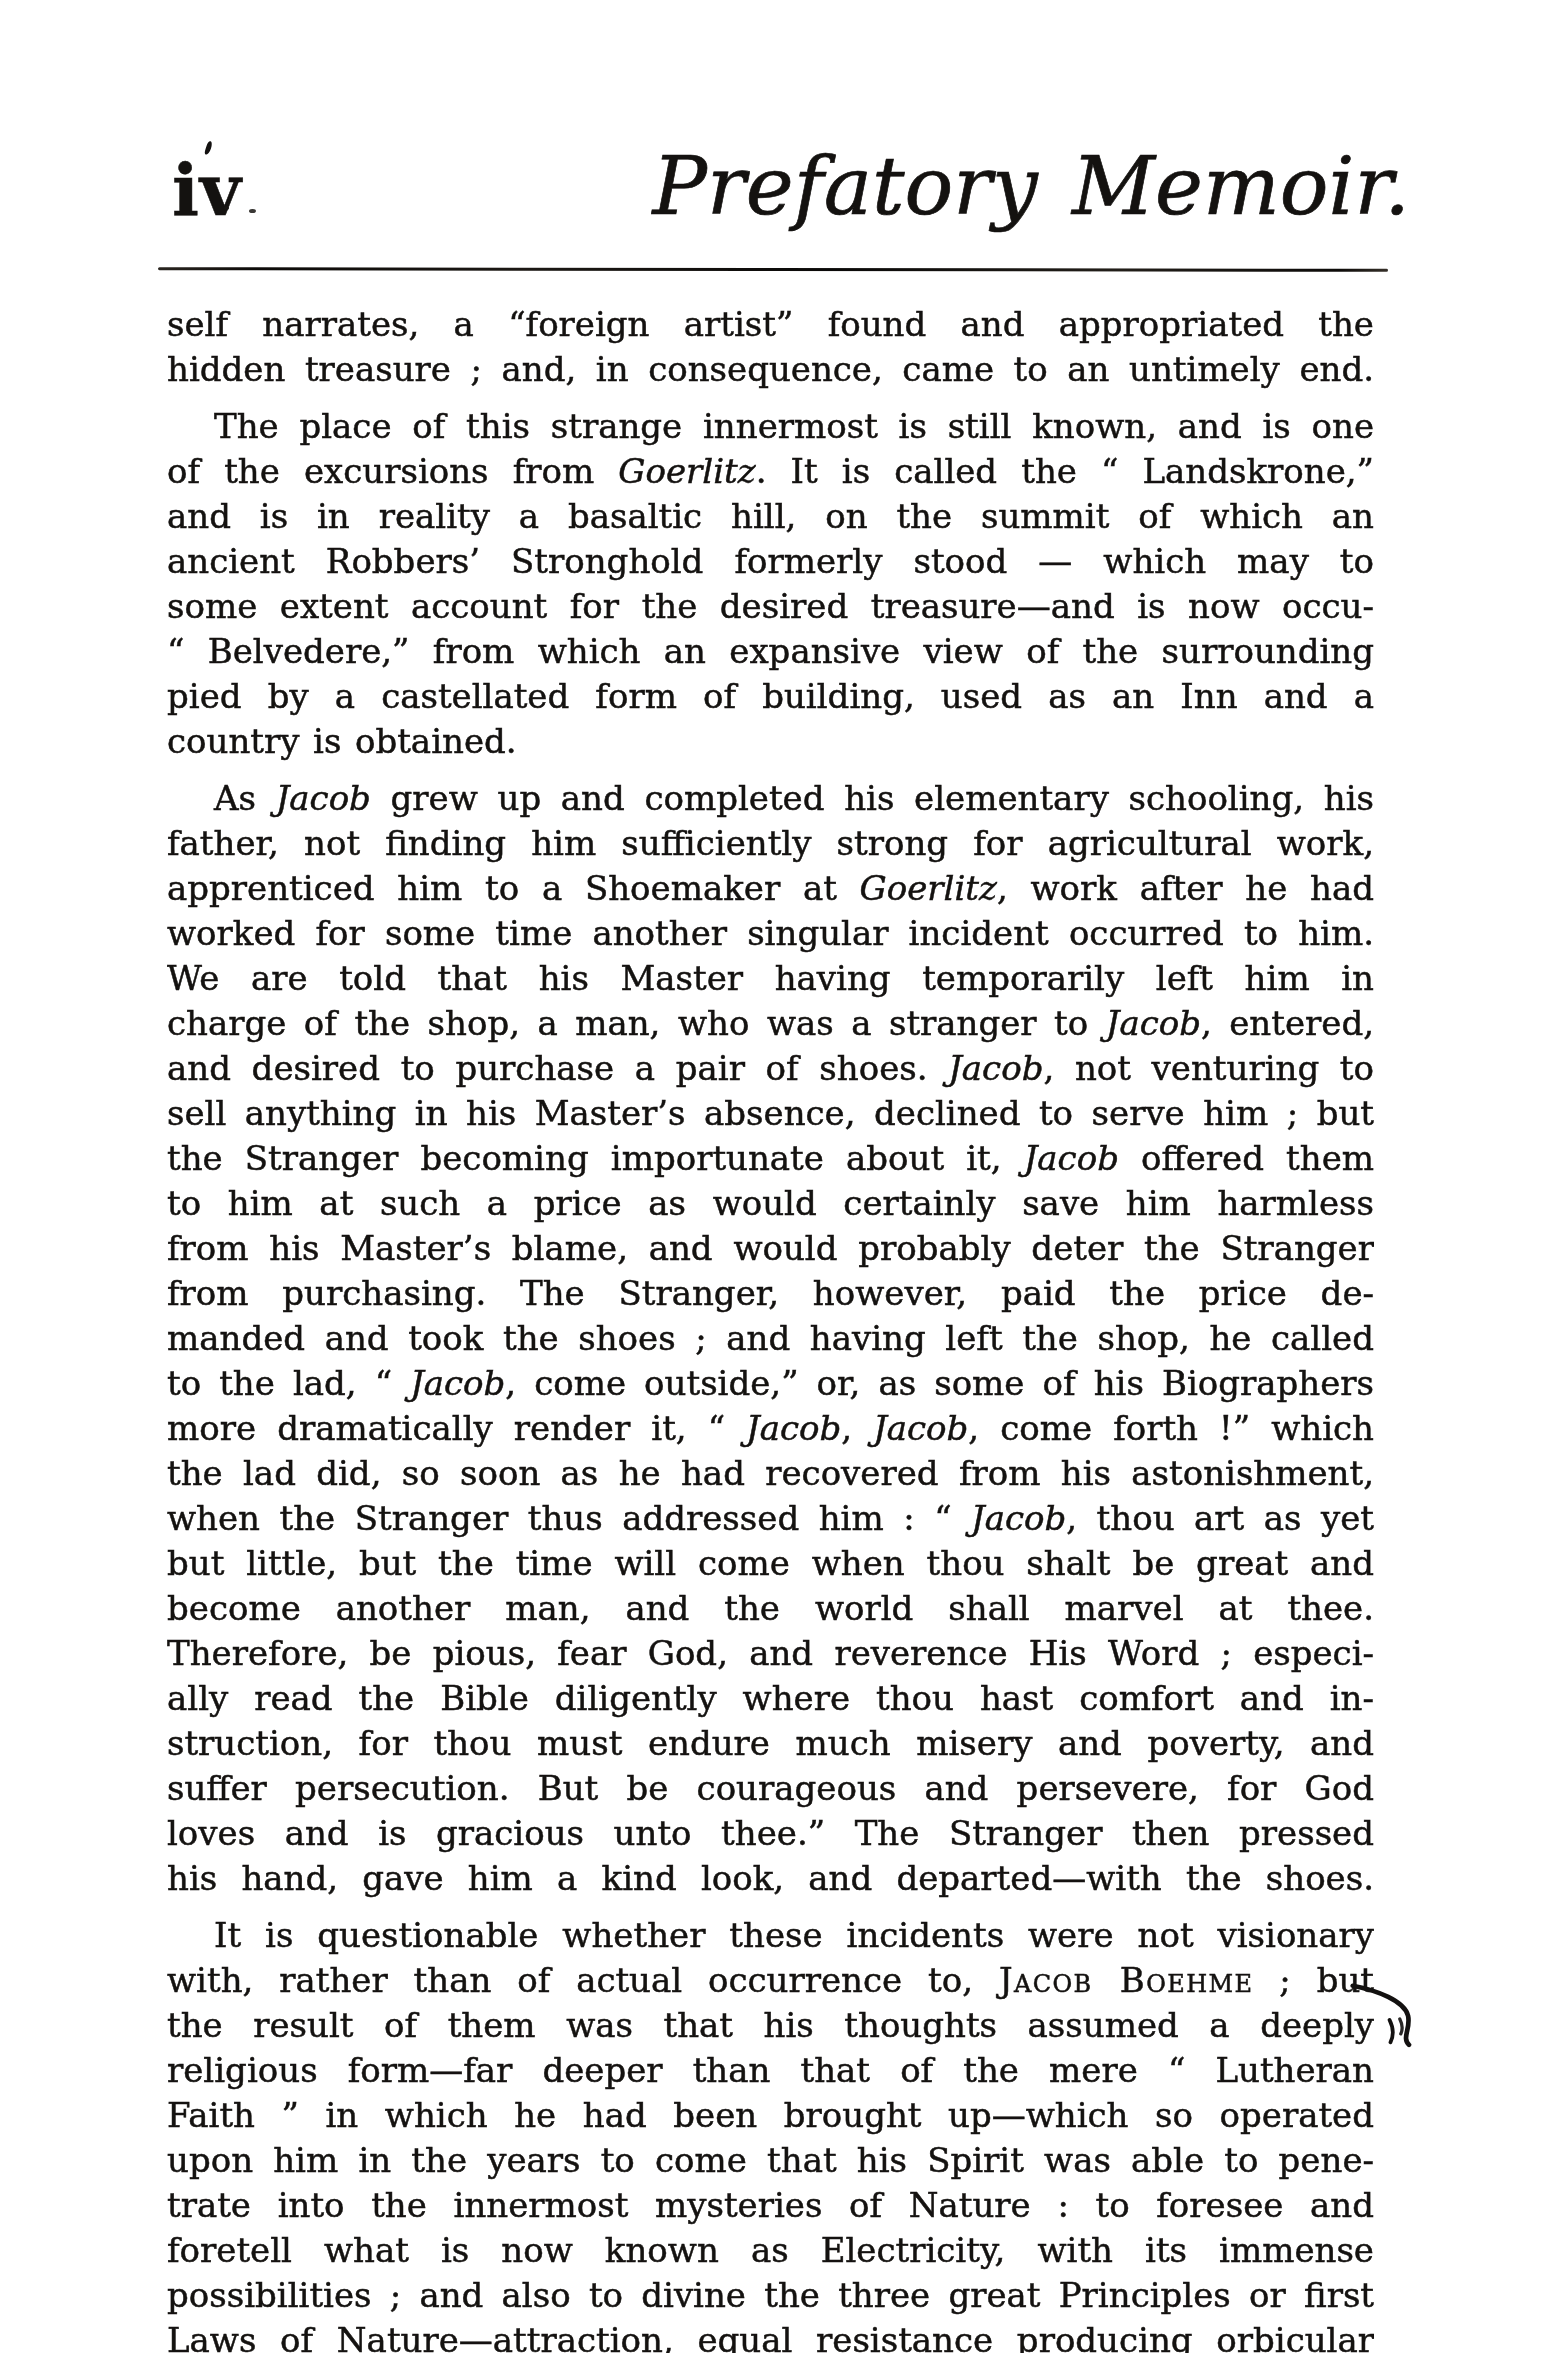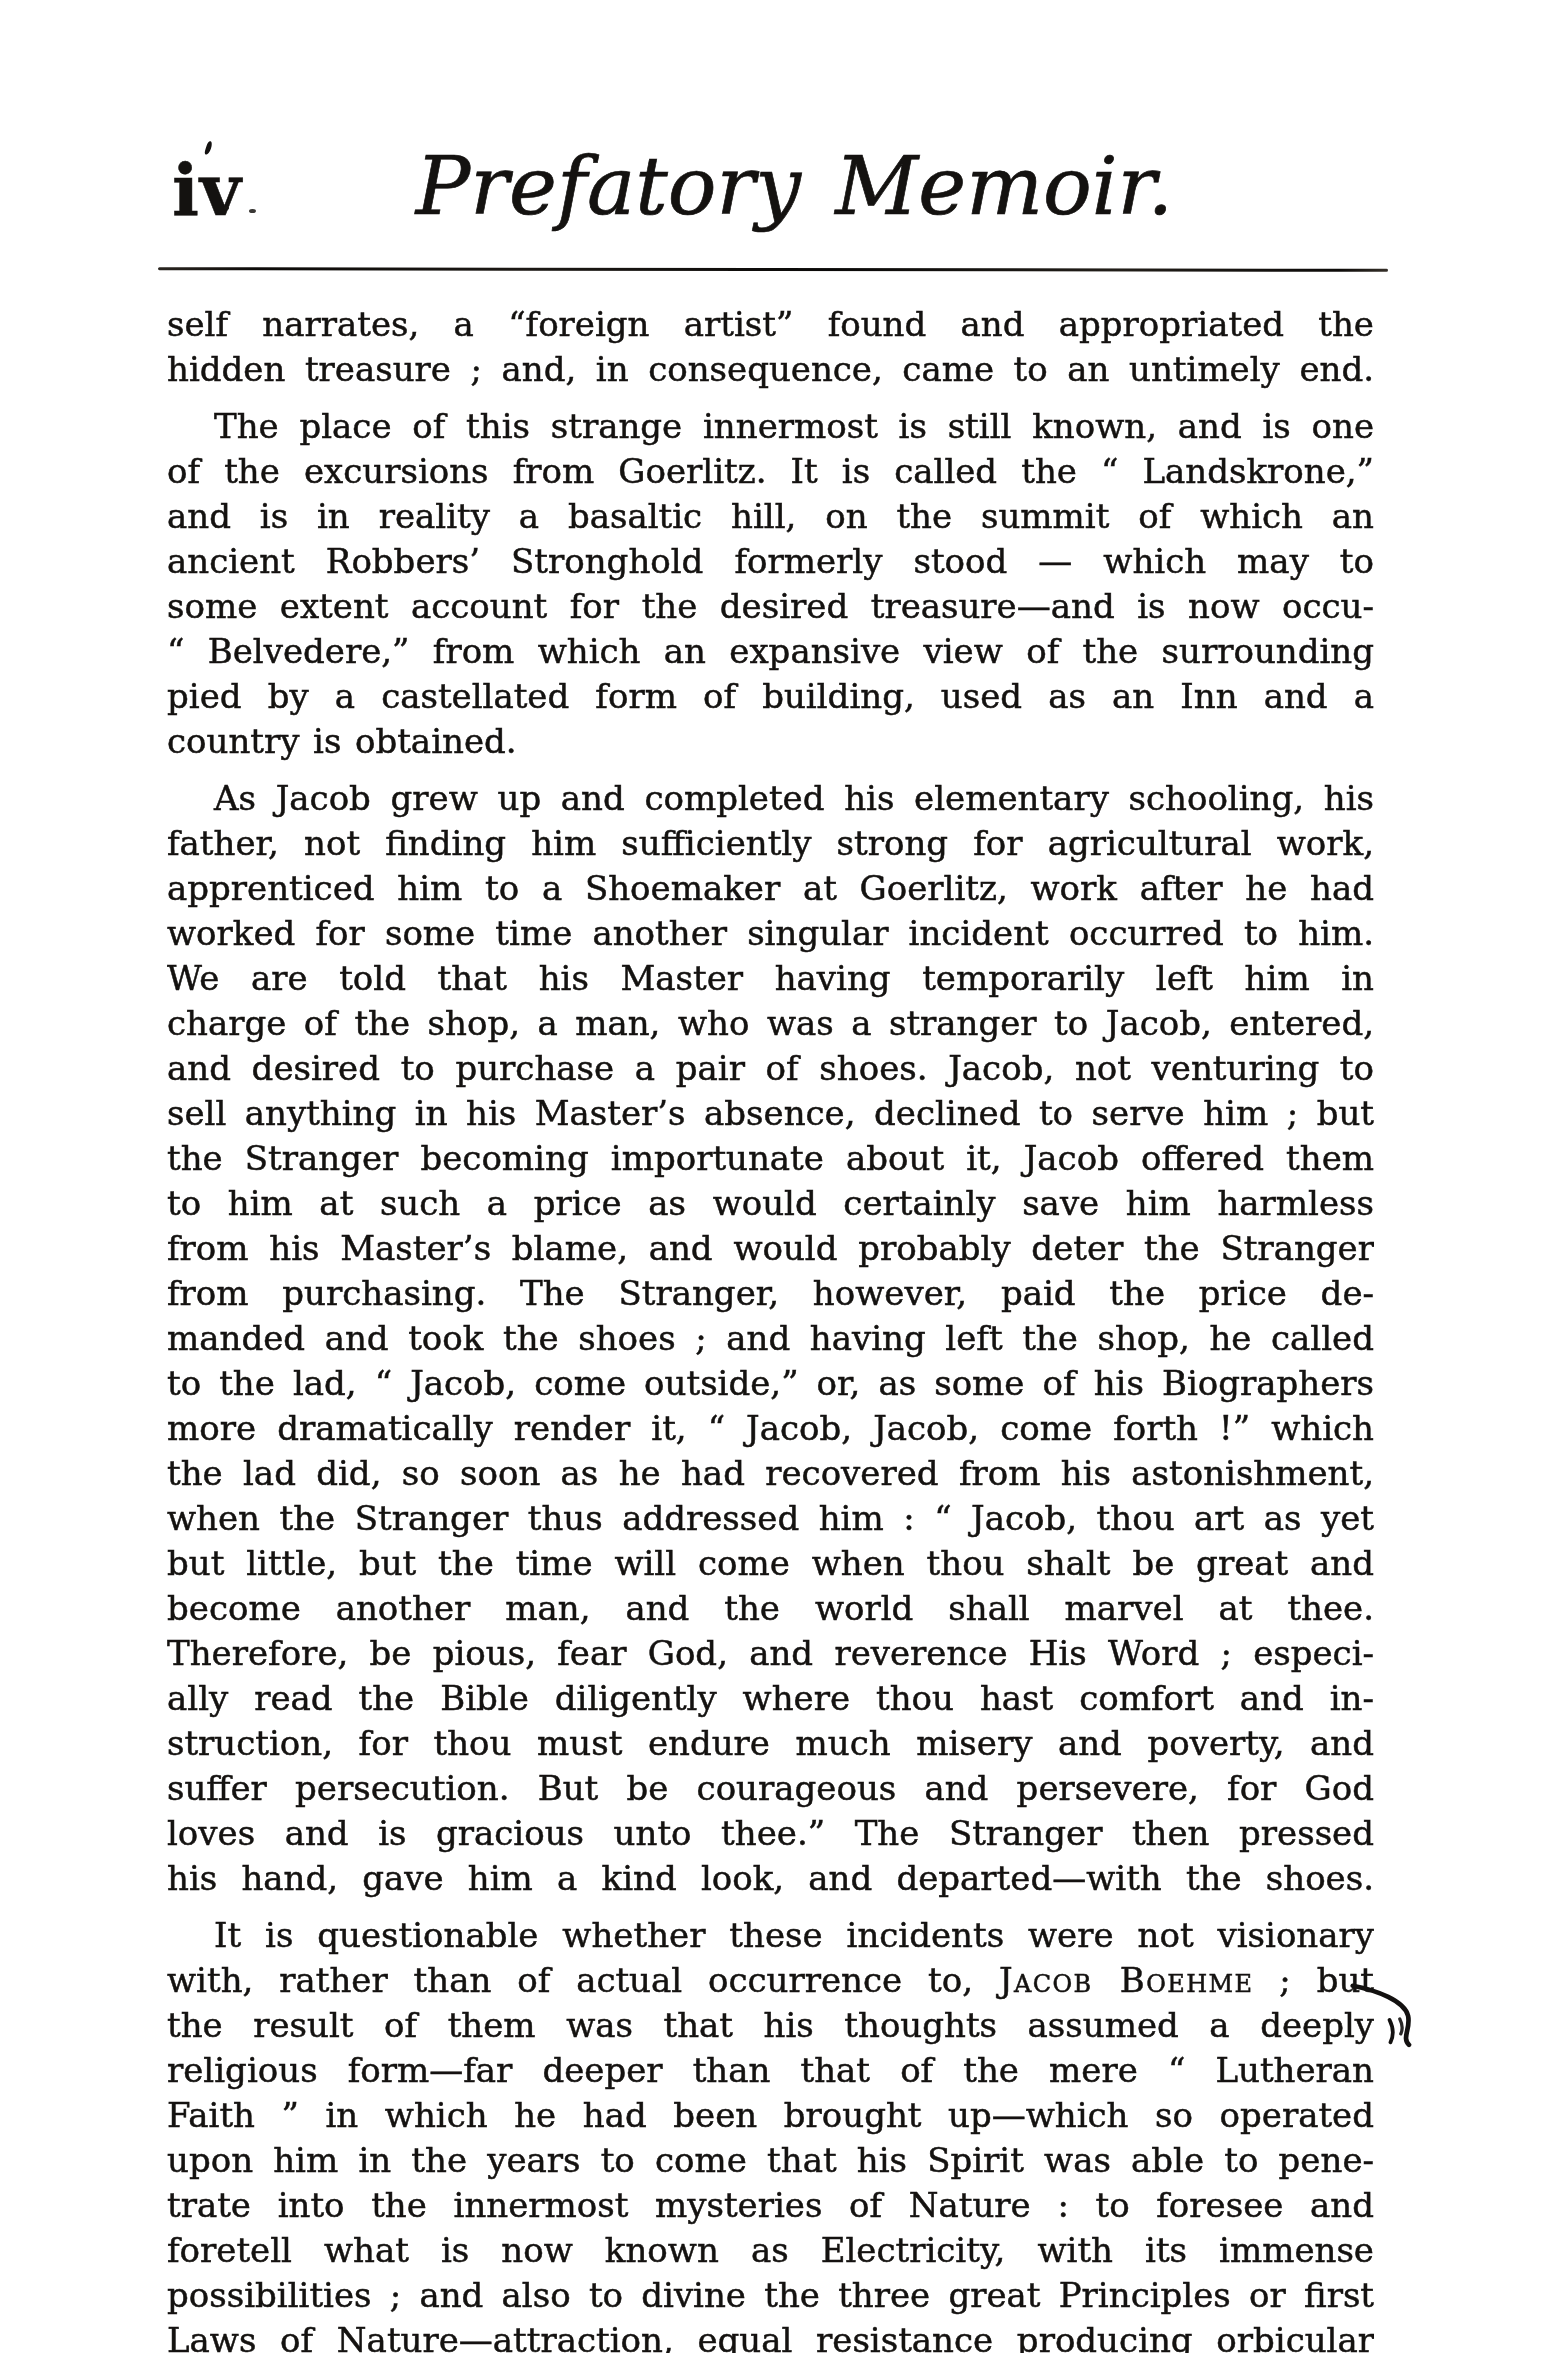--- a/index.html
+++ b/index.html
@@ -13,21 +13,21 @@
     background:#ffffff; color:#141210;
   }
   .folio {
     position:absolute; left:172px; top:155px;
     font-size:71px; font-weight:bold; line-height:1;
     letter-spacing:0.9px;
     -webkit-text-stroke:0.5px currentColor;
   }
   .title {
     position:absolute; left:179px; top:146px; width:1231px;
-    text-align:center; font-style:italic; font-weight:normal;
+    text-align:right; font-style:italic; font-weight:normal;
     font-size:81px; line-height:1; margin:0;
     -webkit-text-stroke:0.7px currentColor;
     word-spacing:8.5px;
   }
   .rule {
     position:absolute; left:158px; top:268px; width:1230px; height:3.3px;
     background:linear-gradient(90deg,#2a2520 0%,#0d0b09 8%,#1c1814 30%,#0a0908 55%,#221e19 78%,#0d0b09 96%,#352f28 100%);
     border-radius:1.9px;
     transform:rotate(0.08deg);
   }
@@ -37,21 +37,21 @@
     word-spacing:2.8px;
     -webkit-text-stroke:0.5px currentColor;
   }
   .para { margin:12px; }
   .line {
     text-align:justify; text-align-last:justify;
     height:45px; overflow:hidden;
   }
   .line.indent { text-indent:47px; }
   .line.short { text-align-last:left; }
-  .it { }
+  .it { font-style:italic; }
   .sc { font-variant:small-caps; letter-spacing:1.4px; }
   
   .speck {
     position:absolute; background:#181512; border-radius:50%;
   }
   .mark-apostrophe {
     position:absolute; left:206px; top:141px; width:5.2px; height:14px;
     background:#131110; border-radius:45% 55% 60% 40%;
     transform:rotate(18deg);
   }

